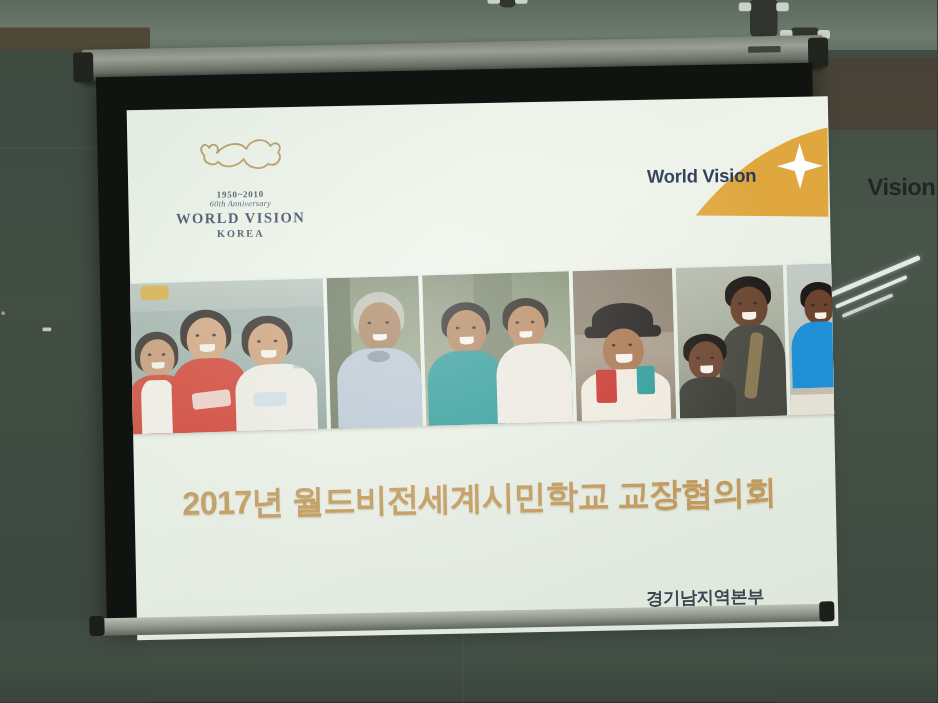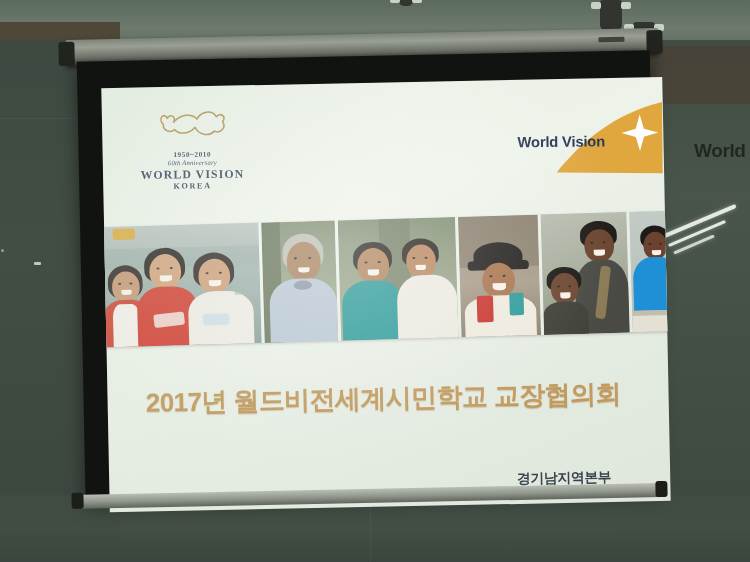--- a/index.html
+++ b/index.html
@@ -191,21 +191,21 @@
   <div class="wall-panel-brown"></div>
 
   <div class="wall-seam" style="left:0;top:118px;width:120px;height:1px;"></div>
   <div class="wall-seam" style="left:370px;top:500px;width:1px;height:62px;"></div>
   <div class="wall-seam" style="left:622px;top:200px;width:1px;height:300px;"></div>
 
   <div class="dot" style="left:84px;top:281px;width:5px;height:5px;"></div>
   <div class="dash" style="left:34px;top:262px;width:7px;height:3px;"></div>
   <div class="dot" style="left:1px;top:249px;width:3px;height:3px;opacity:.5;"></div>
 
-  <div class="wall-text">World</div>
+  <div class="wall-text">Vision</div>
 
   <div class="glare" style="left:661px;top:219px;width:78px;height:4px;"></div>
   <div class="glare" style="left:666px;top:232px;width:62px;height:3px;"></div>
   <div class="glare" style="left:672px;top:243px;width:44px;height:3px;opacity:.8;"></div>
 
   <div class="screen-wrap">
 
     <div class="roller-case"></div>
     <div class="roller-cap rc-left"></div>
     <div class="roller-cap rc-right"></div>

